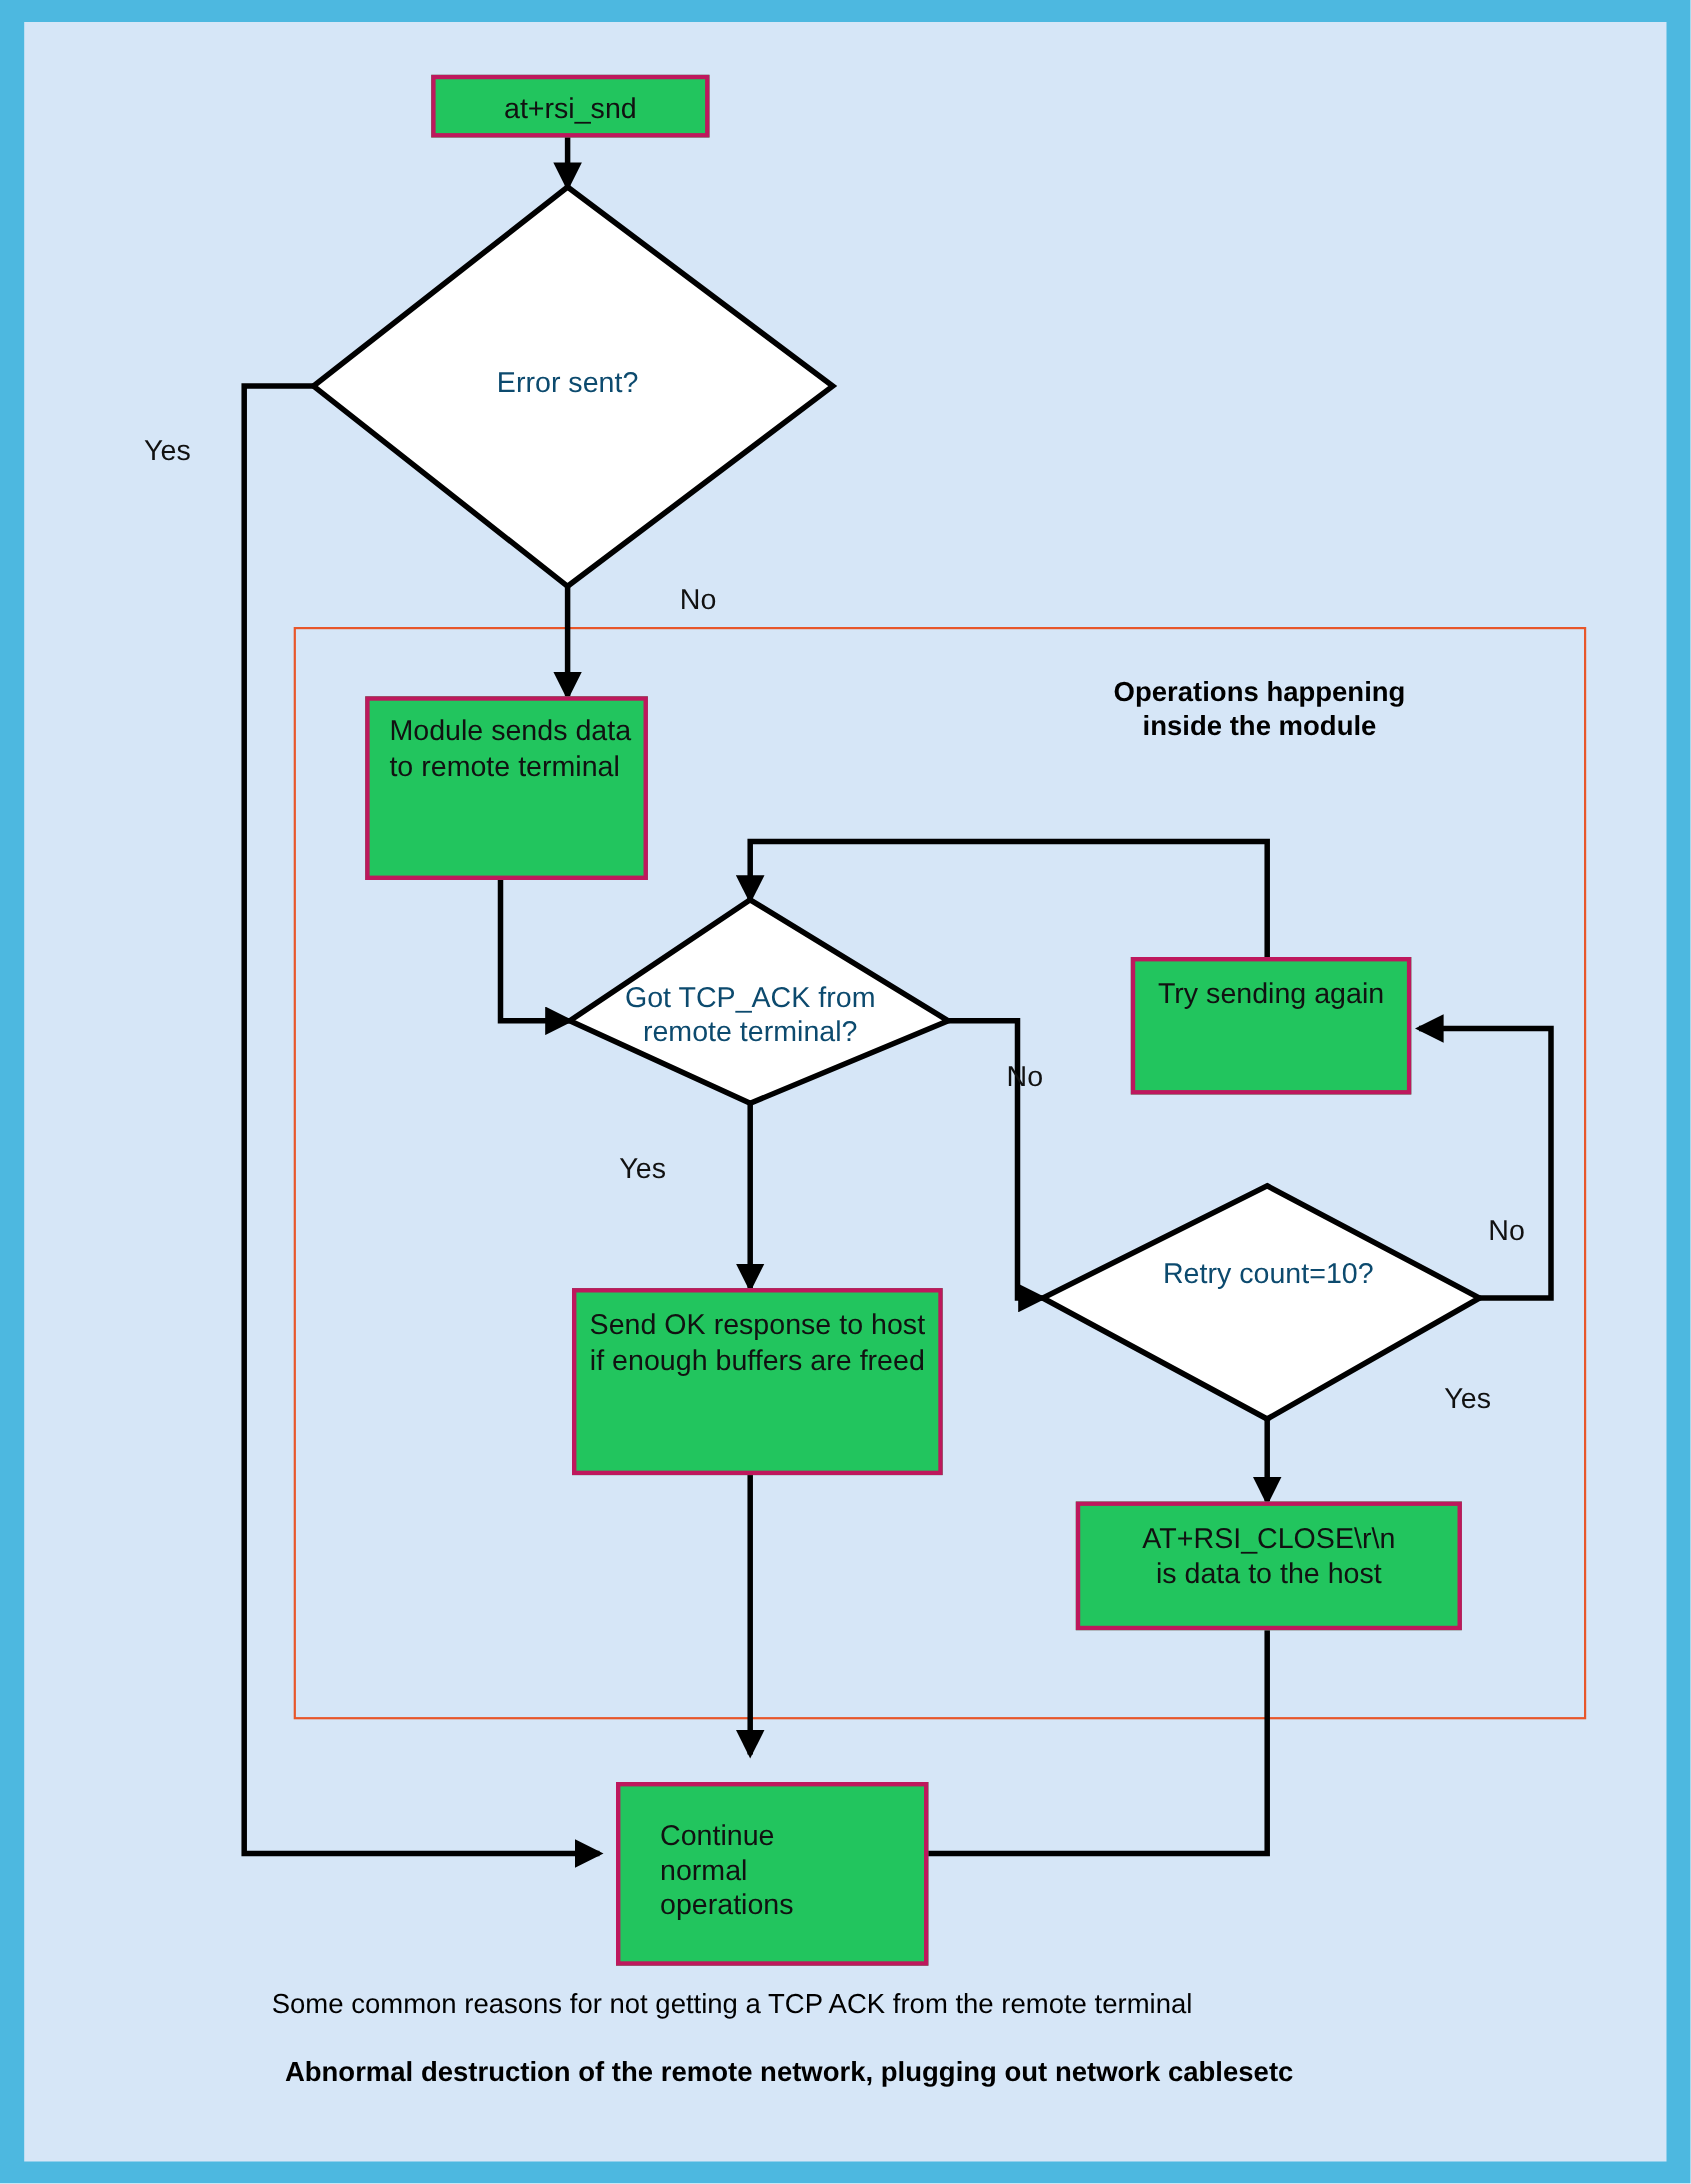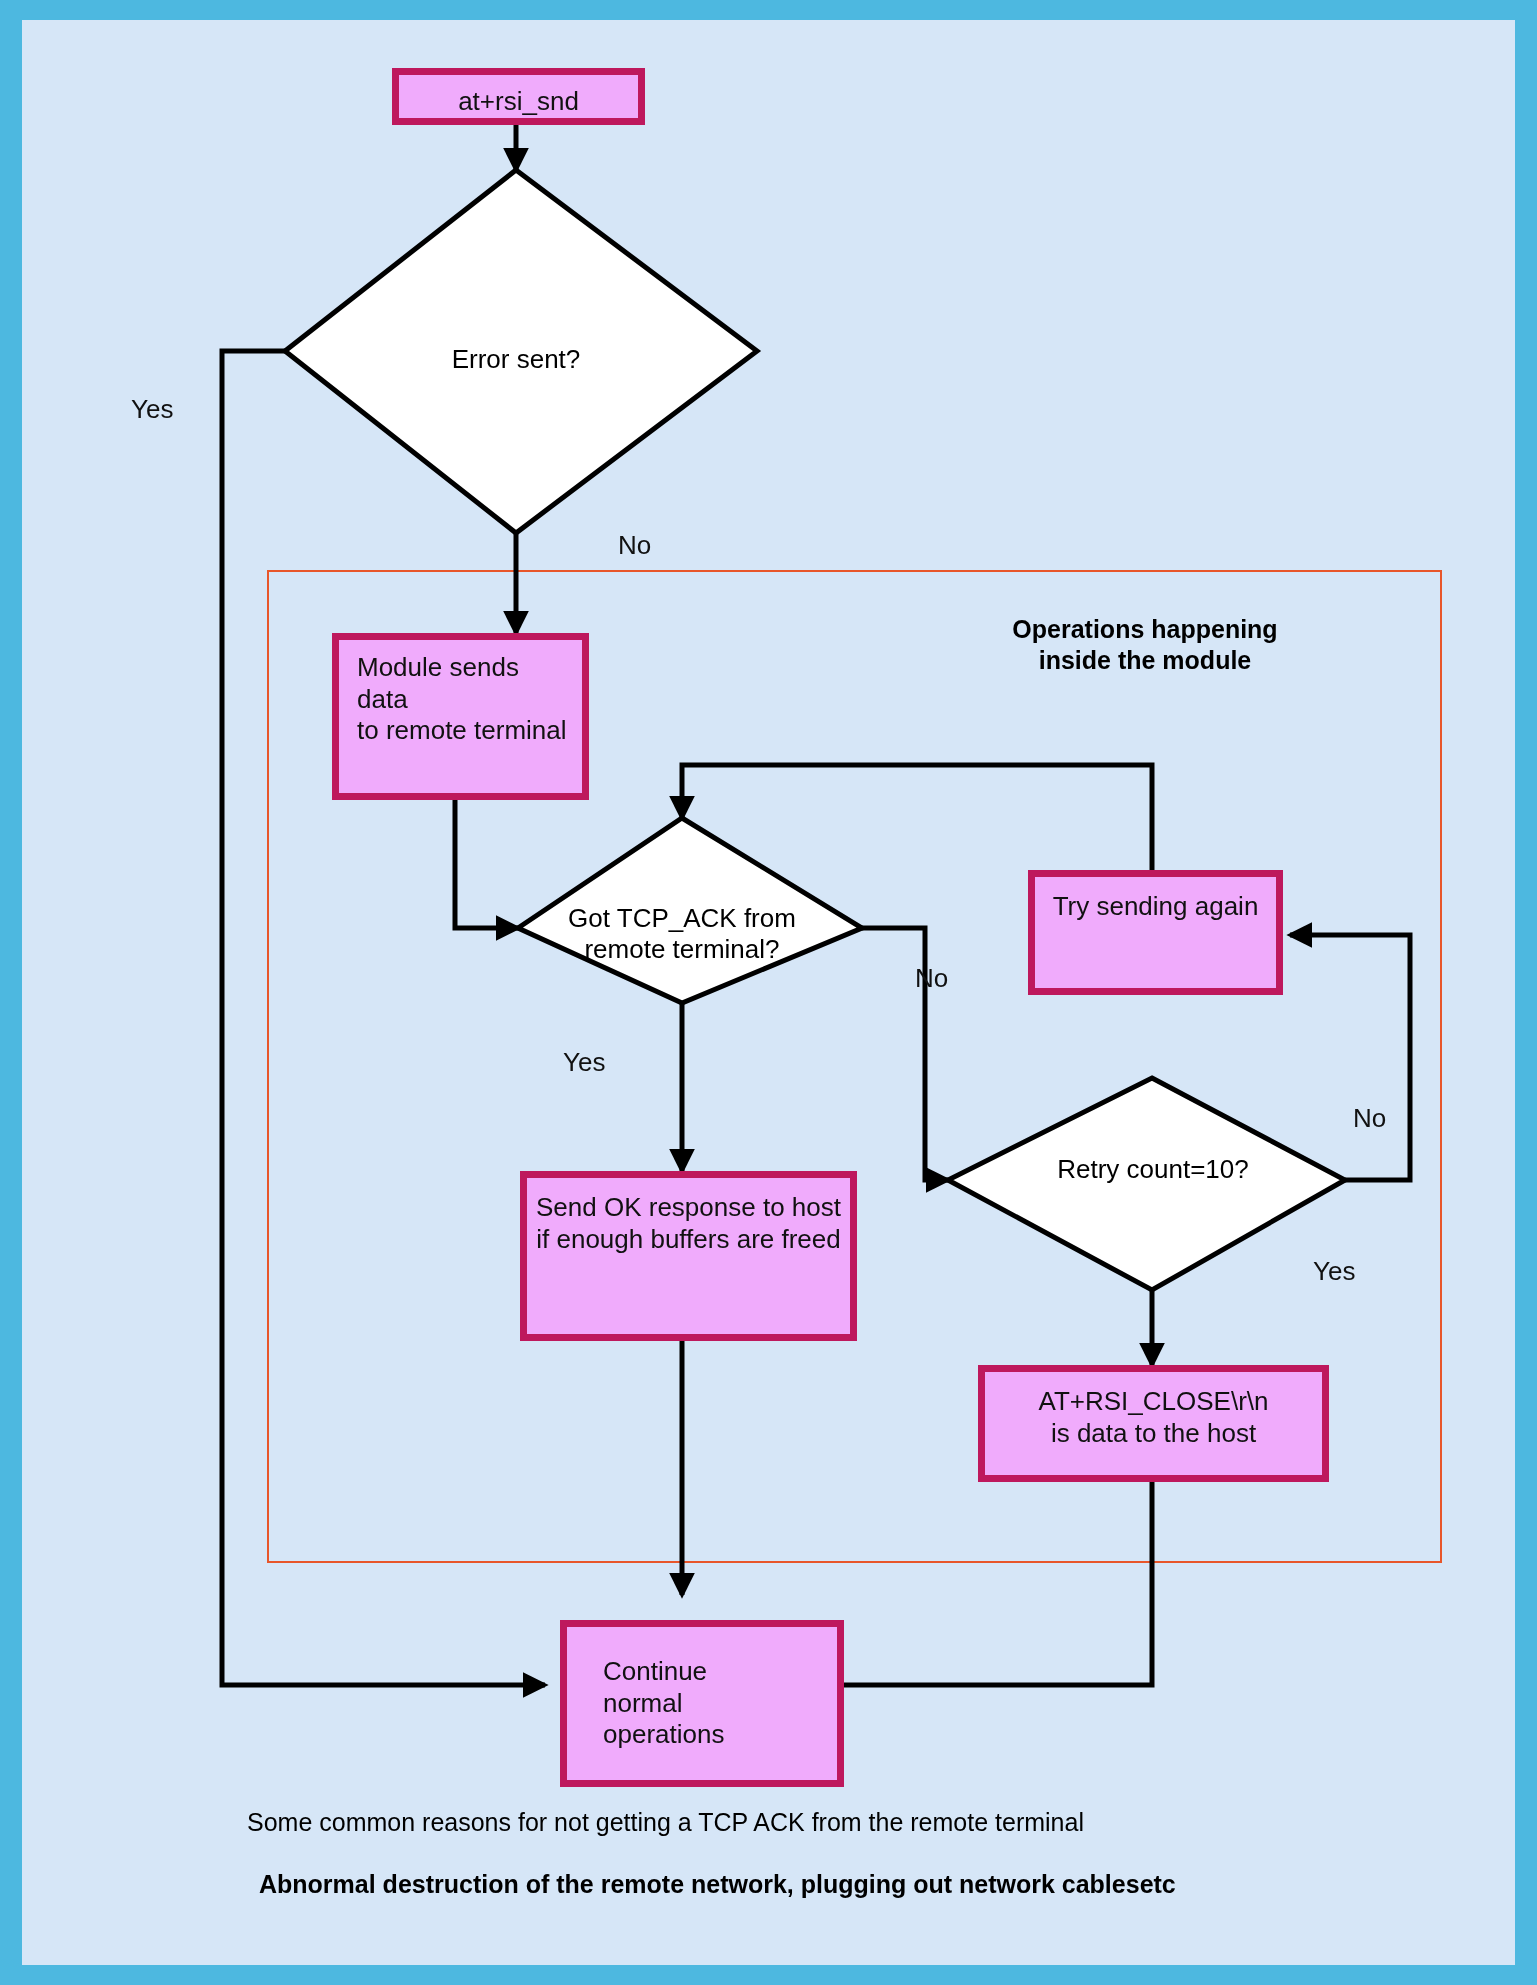--- a/index.html
+++ b/index.html
@@ -34,22 +34,22 @@
     top: 0;
     width: 1537px;
     height: 1985px;
     pointer-events: none;
   }
   .node {
     position: absolute;
     box-sizing: border-box;
   }
   .proc {
-    background: #f0abfc;
-    border: 7px solid #be185d;
+    background: #22c55e;
+    border: 4px solid #be185d;
     box-sizing: border-box;
   }
   .proc .txt {
     position: absolute;
     left: 0;
     right: 0;
     font-size: 26px;
     color: #111;
     line-height: 1.22;
   }
@@ -57,25 +57,24 @@
     position: absolute;
     font-size: 26px;
     color: #111;
     white-space: nowrap;
     margin-left: 43px;
   }
   .diamond-text {
     position: absolute;
     text-align: center;
     font-size: 26px;
-    color: #000000;
+    color: #0c4a6e;
     line-height: 1.2;
     white-space: pre-line;
     pointer-events: none;
-    margin-top: 12px;
   }
   #module-frame {
     position: absolute;
     left: 267px;
     top: 570px;
     width: 1175px;
     height: 993px;
     border: 2px solid #e8562a;
     box-sizing: border-box;
     background: transparent;

